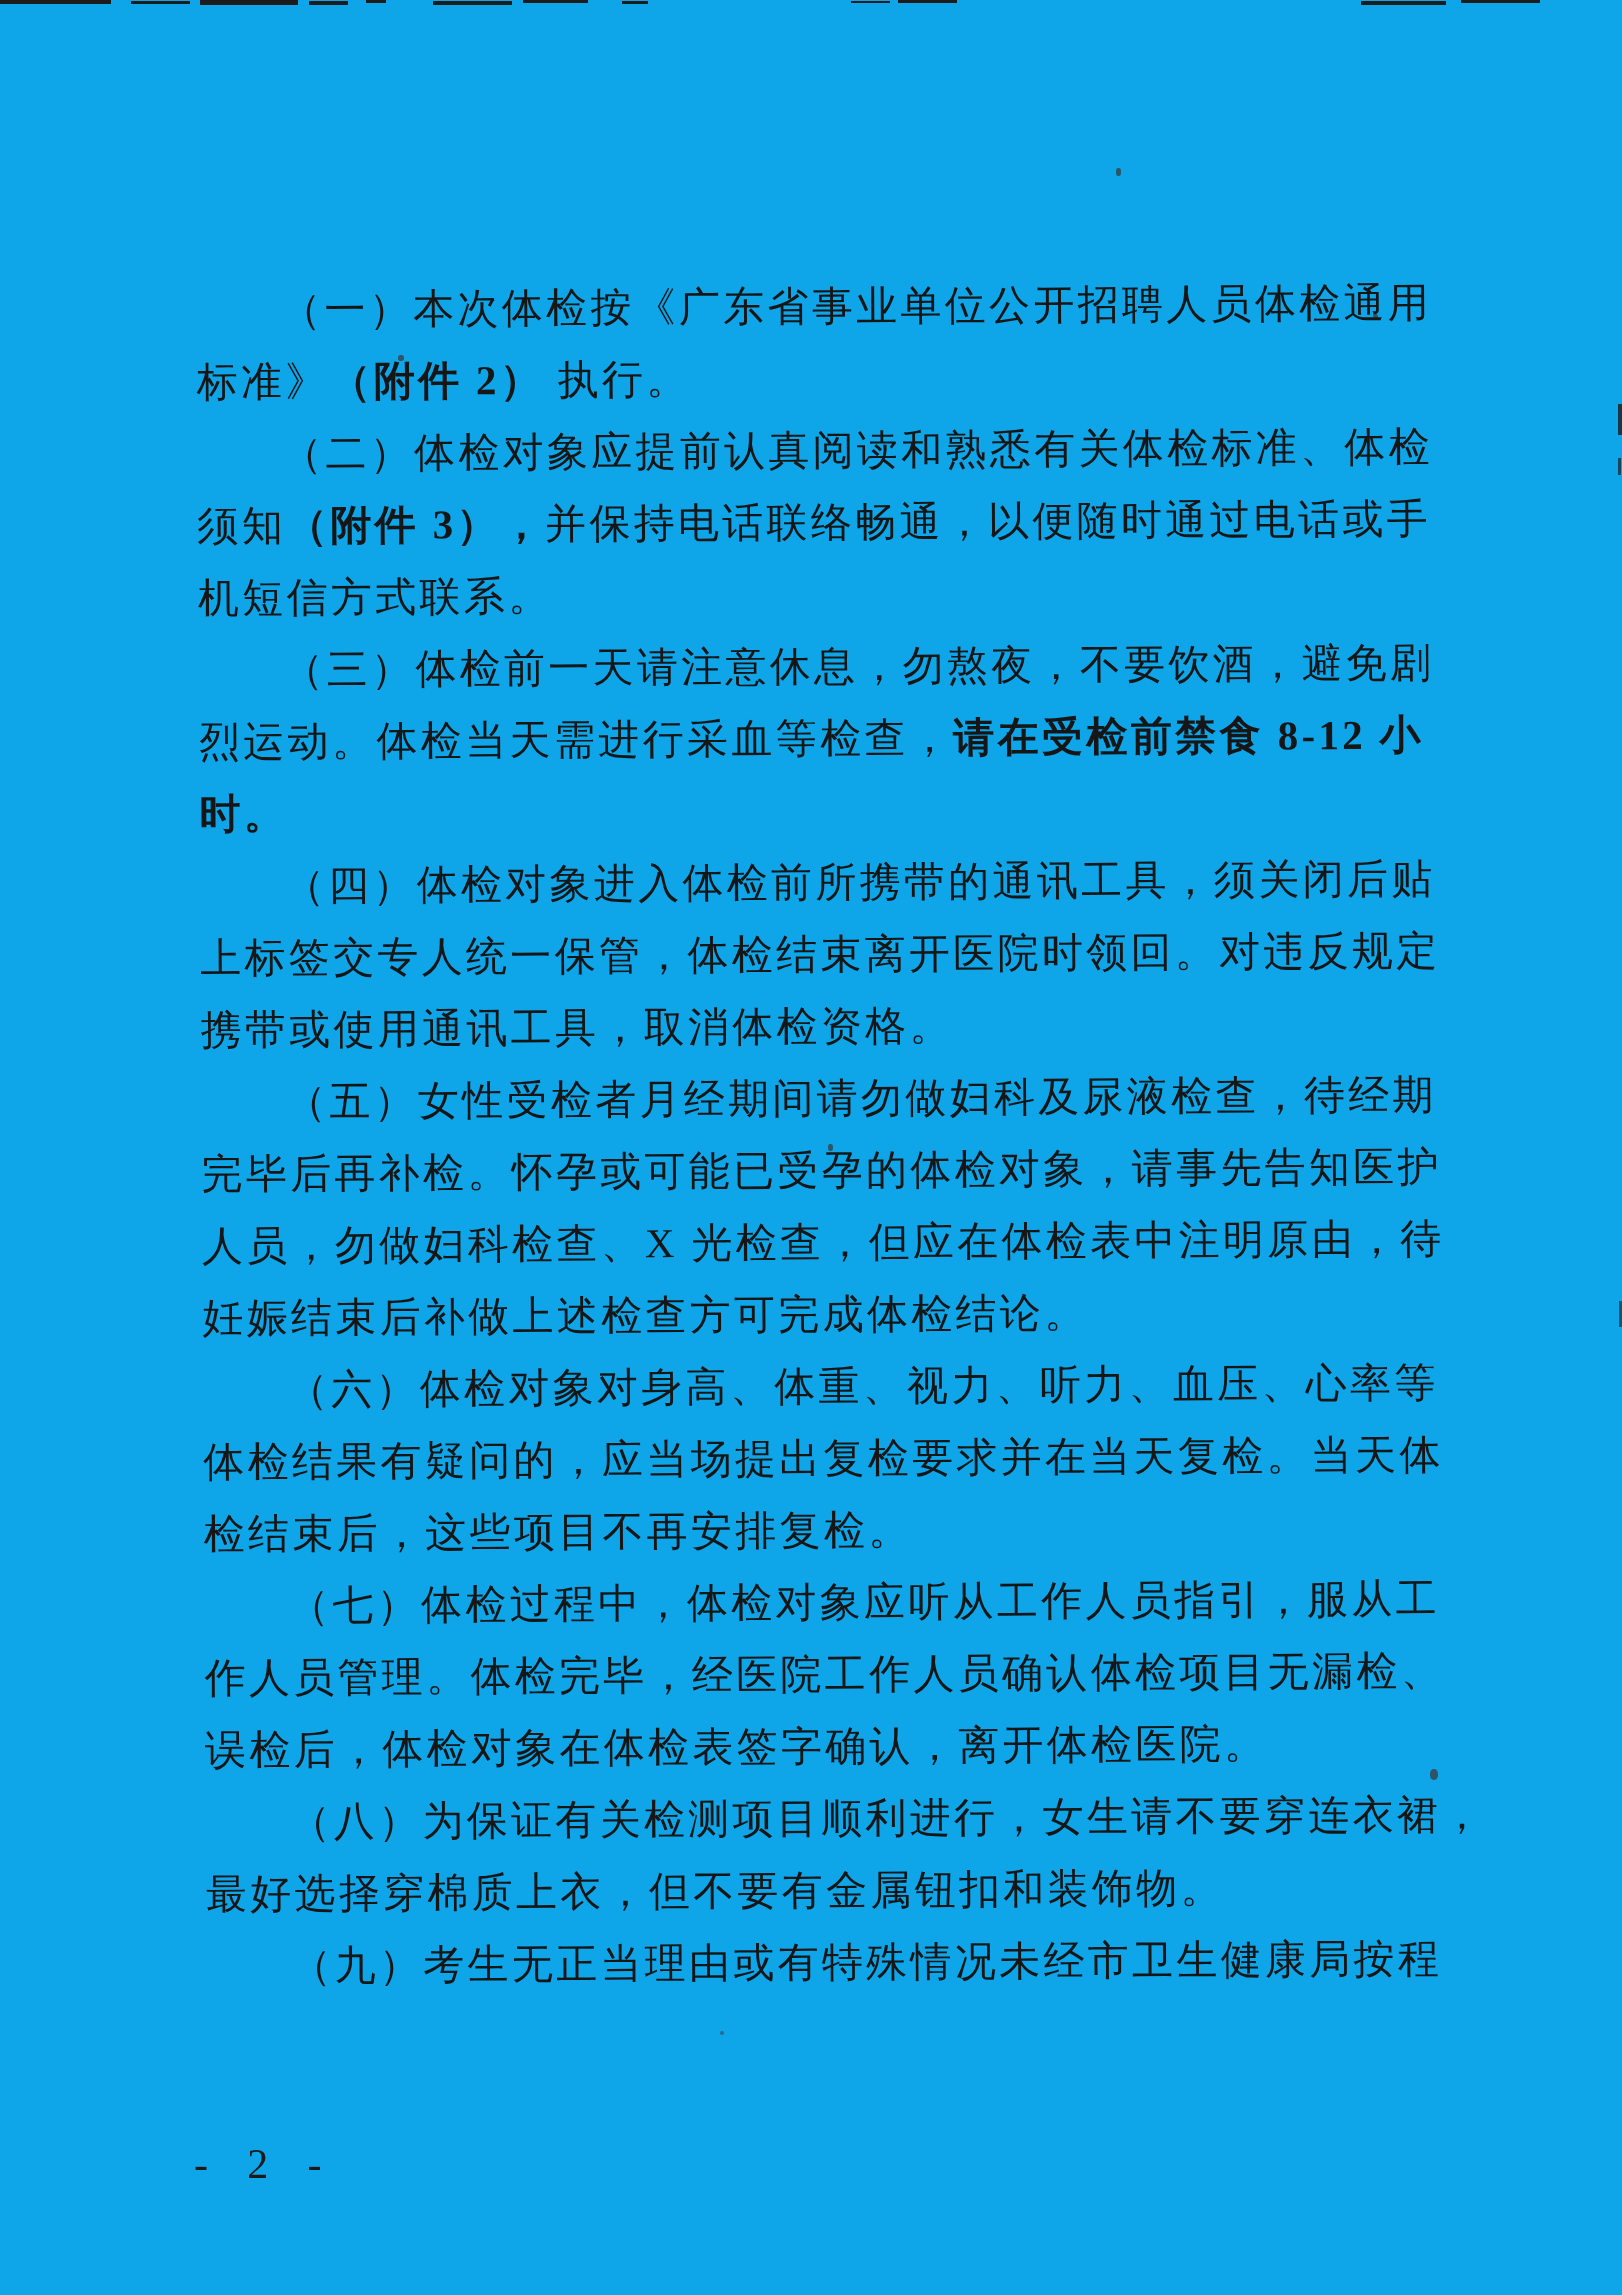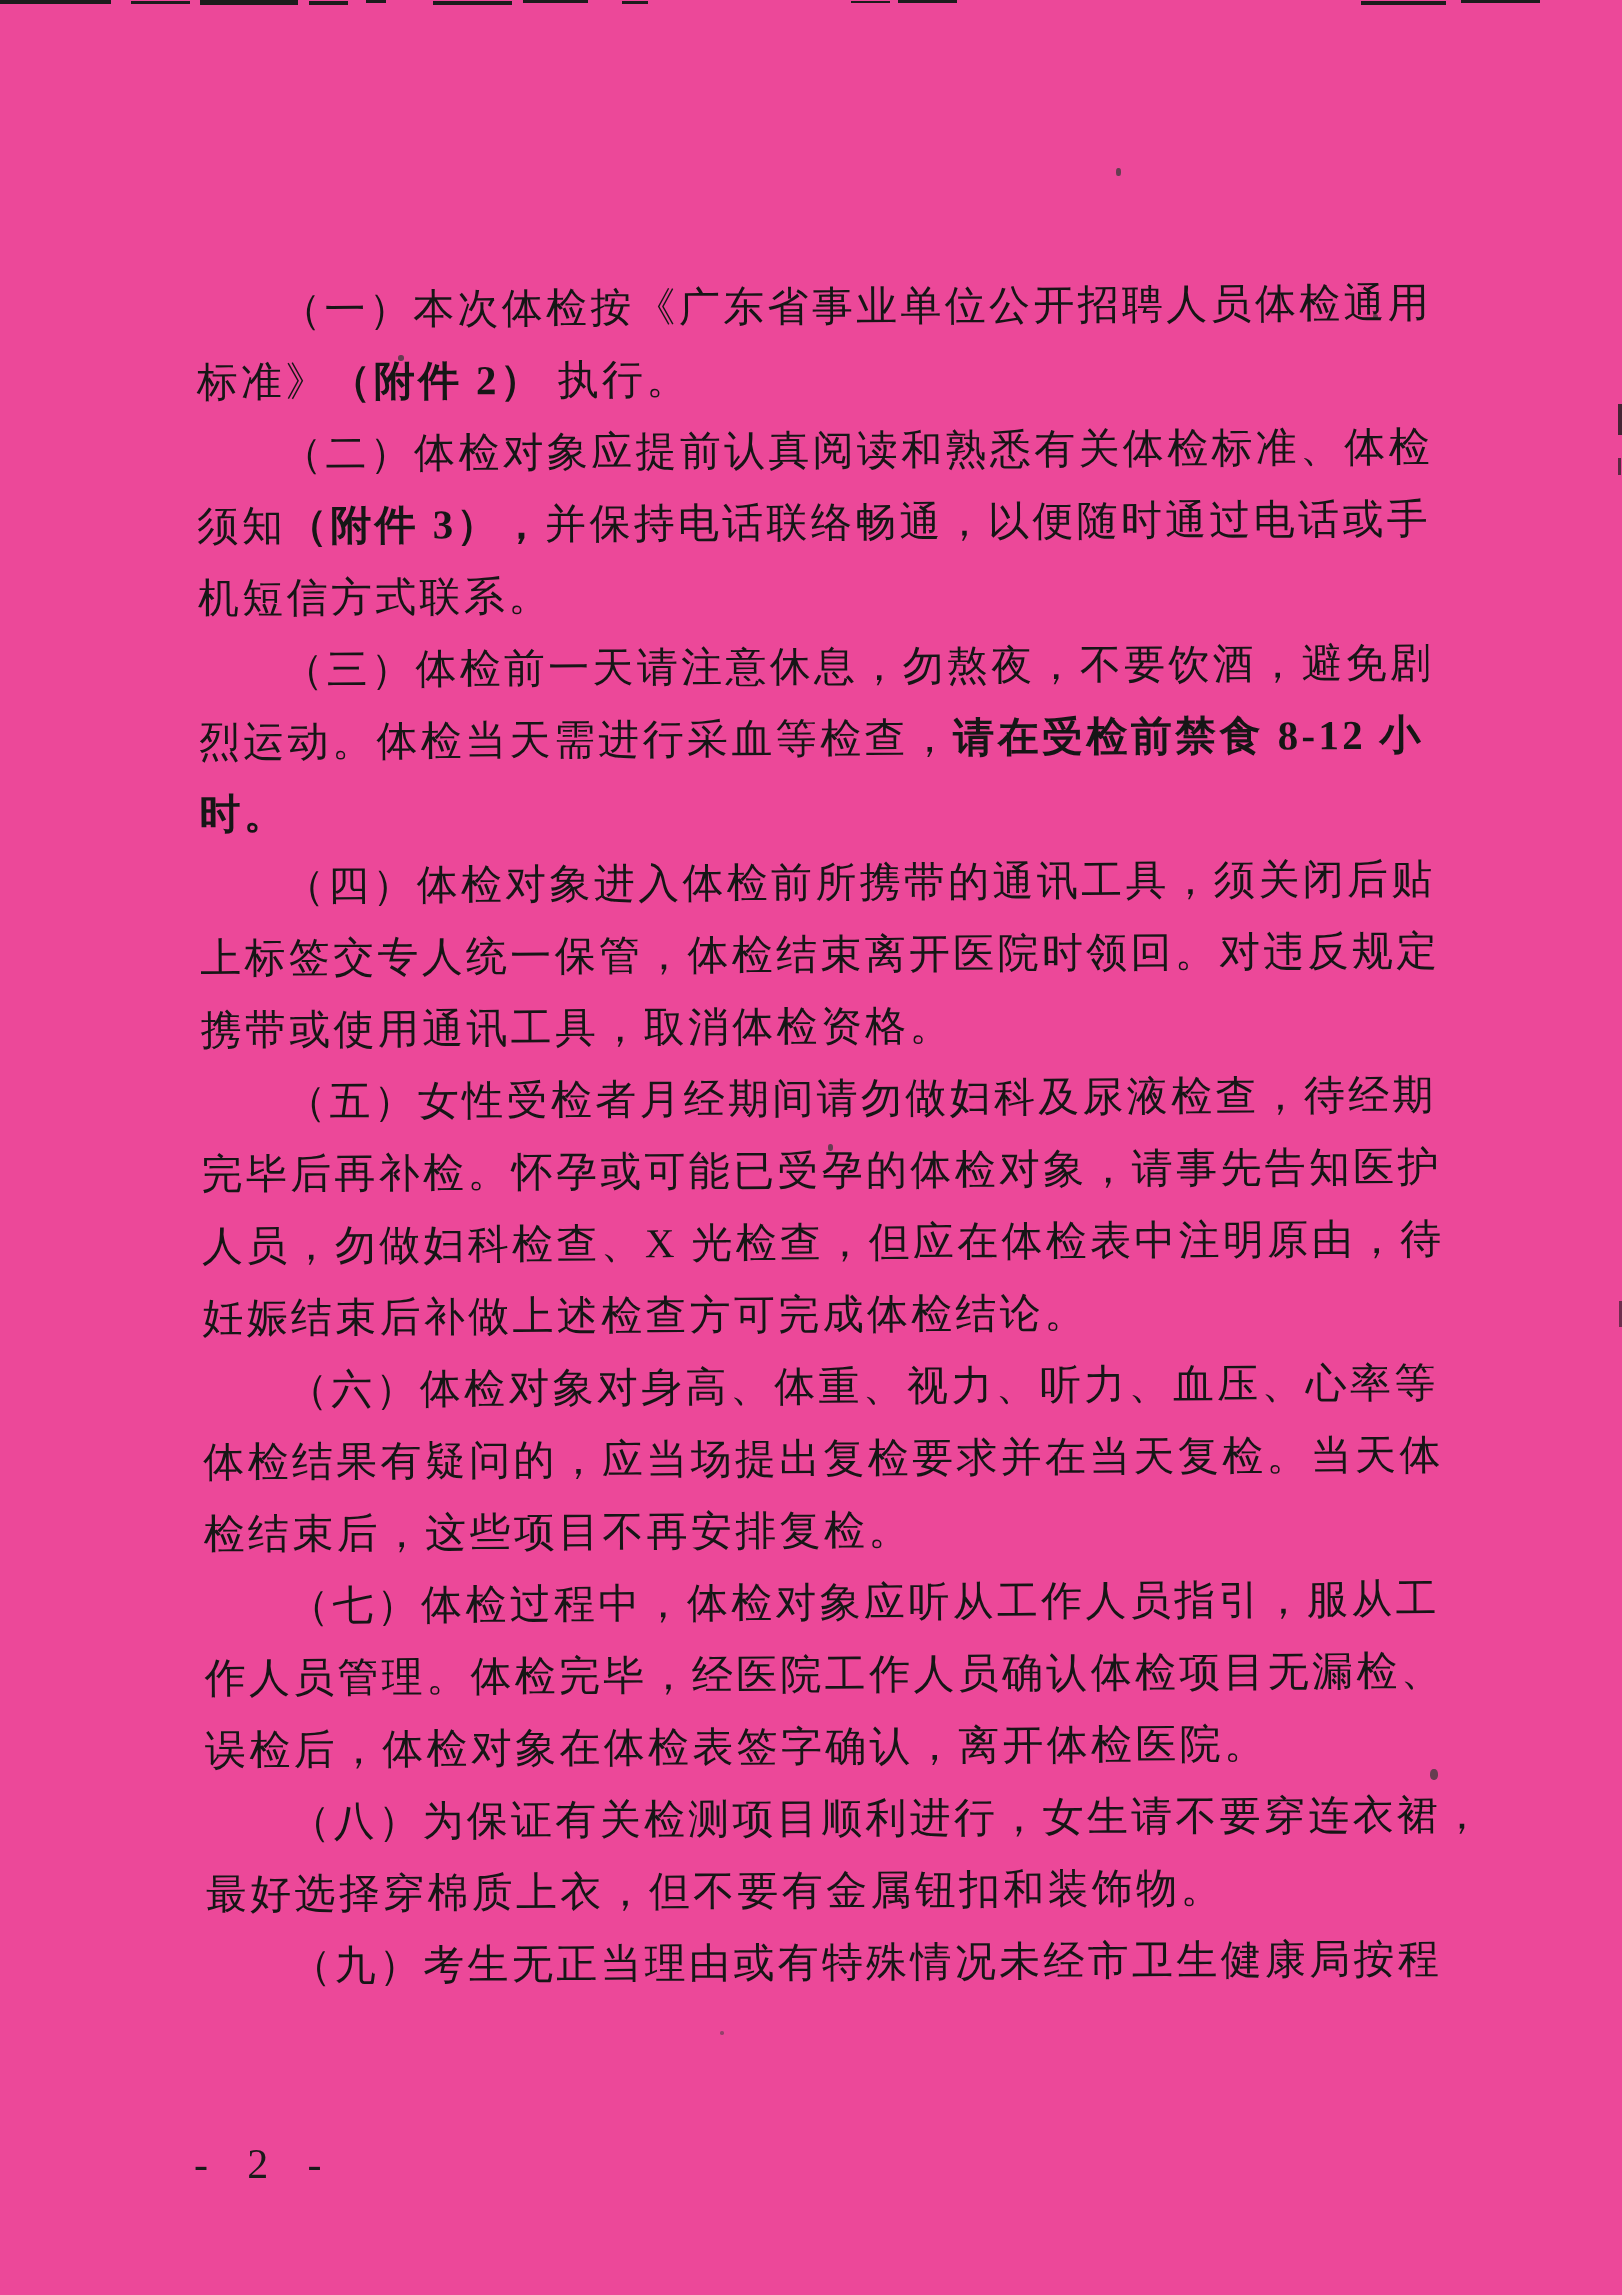--- a/index.html
+++ b/index.html
@@ -1,19 +1,19 @@
 <!DOCTYPE html>
 <html style="font-size:10.5px"><head>
 <meta charset="utf-8">
 <style>
   html,body { margin:0; padding:0; background:#e8e8e8; }
   .page {
     position:relative;
     width:1623px; height:2295px;
-    background:#ec4899;
+    background:#0ea5e9;
     overflow:hidden;
     font-family:"Liberation Serif","DejaVu Serif",serif;
     color:#161616;
   }
   
   .content {
     position:absolute;
     left:196px; top:274px; width:1225px;
     transform:rotate(-0.35deg);
     transform-origin:0 0;

